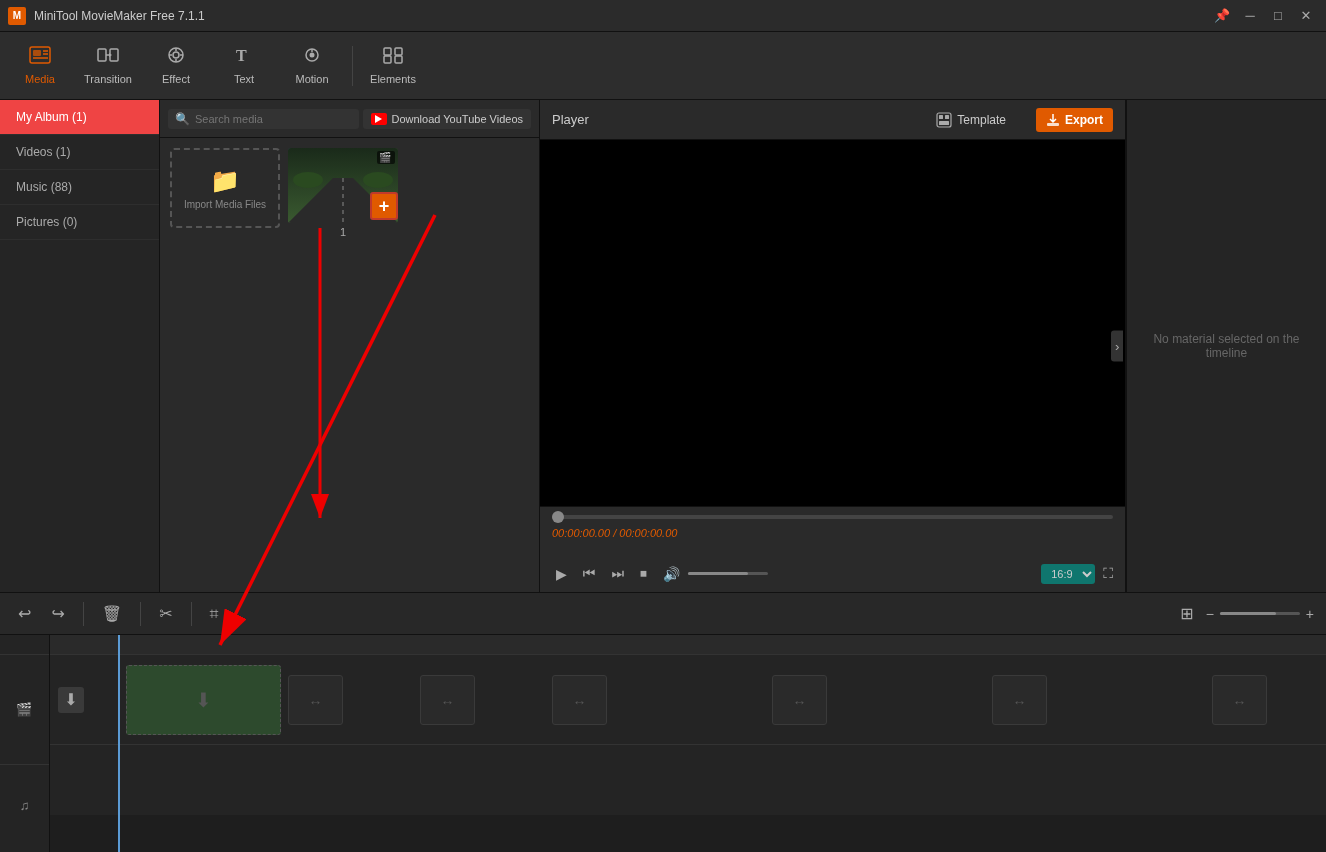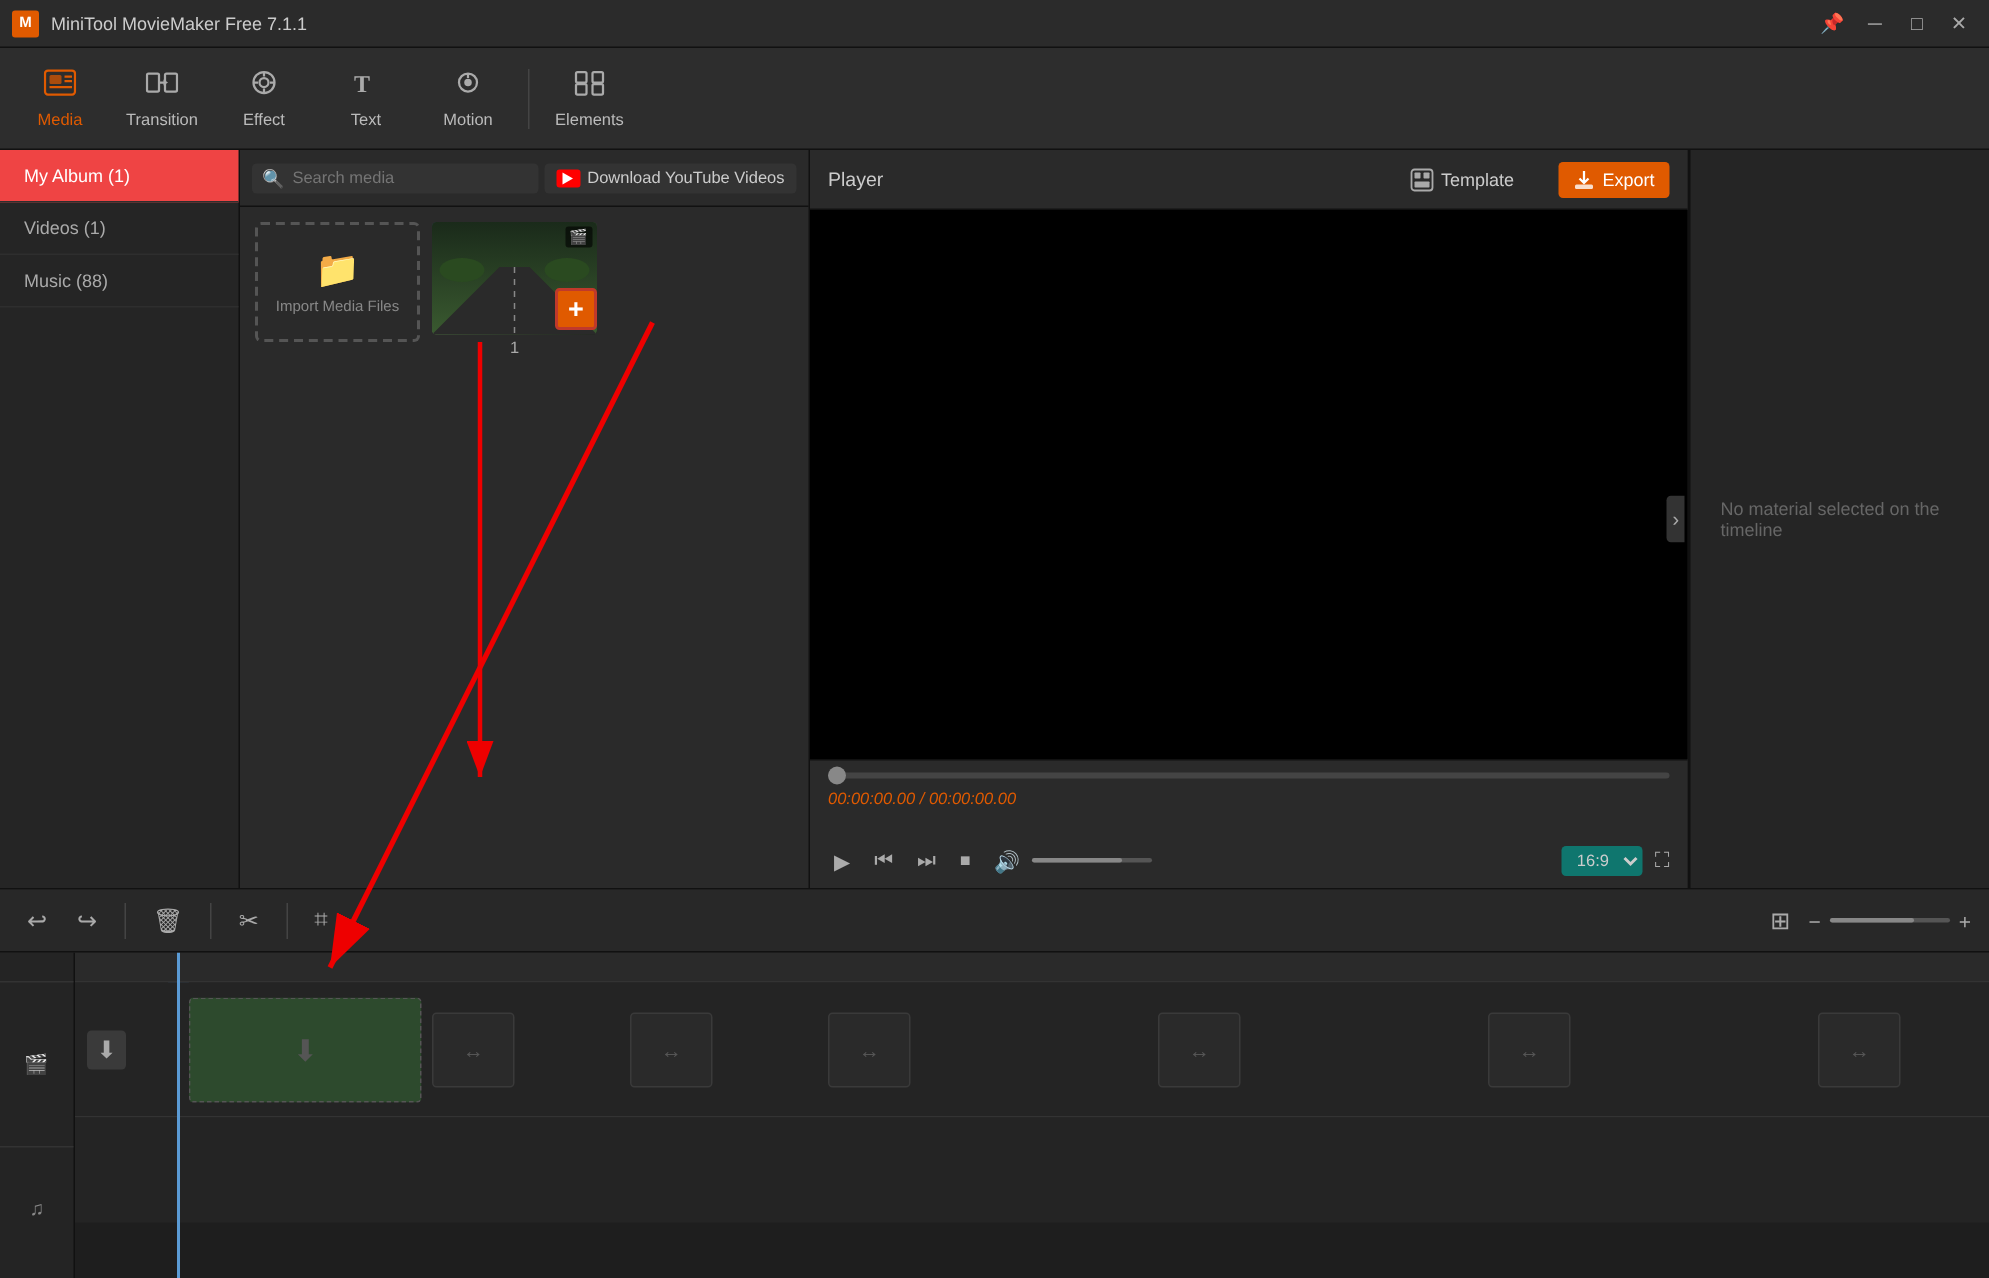--- a/index.html
+++ b/index.html
@@ -255,21 +255,21 @@
     #player-header .player-title { color: #ccc; font-size: 13px; }
     #player-header .header-btns { display: flex; gap: 20px; }
     .header-btn {
       display: flex; align-items: center; gap: 5px;
       padding: 4px 10px;
       border-radius: 3px;
       cursor: pointer;
       color: #ccc;
       font-size: 12px;
     }
-    .header-btn.export { background: #e05a00; color: white; }
+    .header-btn.export { background: #e05a00; color: white; font-weight: bold; }
 
     #video-area {
       flex: 1;
       background: #000;
       display: flex;
       align-items: center;
       justify-content: center;
     }
 
     #player-controls {
@@ -349,21 +349,21 @@
       border-left: 1px solid #111;
       flex-shrink: 0;
       display: flex;
       flex-direction: column;
       align-items: center;
       justify-content: center;
     }
     .no-material {
       color: #666;
       font-size: 12px;
-      text-align: left;
+      text-align: center;
       padding: 20px;
     }
 
     
     #timeline {
       height: 260px;
       background: #1e1e1e;
       border-top: 1px solid #111;
       flex-shrink: 0;
       display: flex;
@@ -612,20 +612,23 @@
 
   <div id="left-panel">
     <div class="nav-item active">
       <span>My Album (1)</span>
     </div>
     <div class="nav-item">
       <span>Videos (1)</span>
     </div>
     <div class="nav-item">
       <span>Music (88)</span>
+    </div>
+    <div class="nav-item">
+      <span>Pictures (0)</span>
     </div>
   </div>
 
   <div id="media-panel">
     <div class="media-toolbar">
       <div class="search-box">
         <span>🔍</span>
         <input type="text" placeholder="Search media" style="">
       </div>
       <div class="yt-btn">

